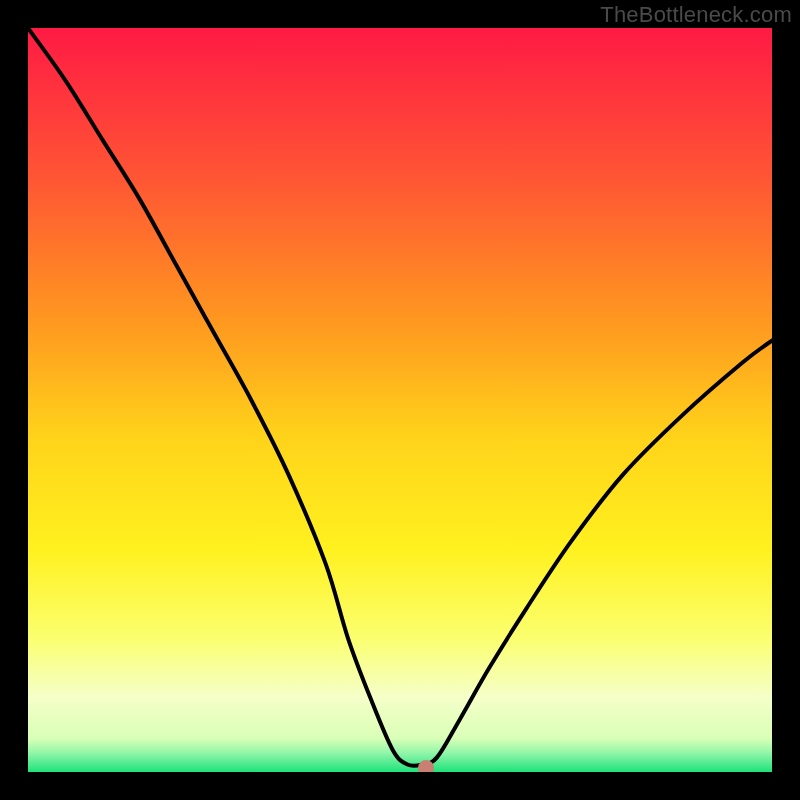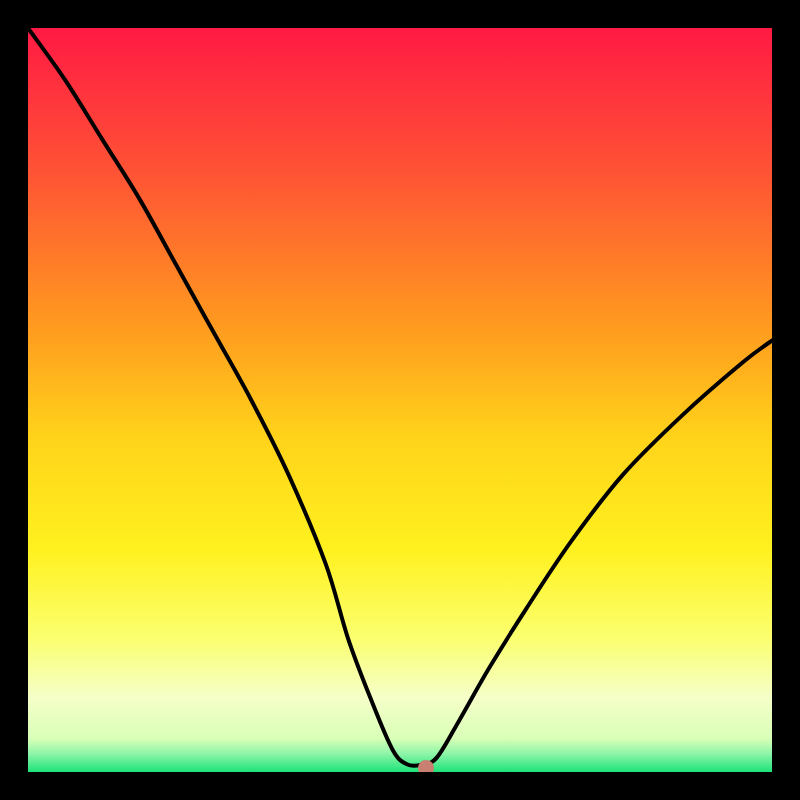--- a/index.html
+++ b/index.html
@@ -47,20 +47,21 @@
     background: #c97f72;
     transform: translate(-50%, -50%);
     z-index: 3;
   }
 </style>
 </head>
 <body>
 
 <div class="frame">
 
+  <div class="watermark">TheBottleneck.com</div>
 
   <div class="plot-area">
     <svg id="plot-svg" width="744" height="744" viewBox="0 0 744 744">
       <defs>
         <linearGradient id="bg-grad" x1="0" y1="0" x2="0" y2="1">
             <stop offset="0%" stop-color="#ff1a44"></stop>
             <stop offset="20%" stop-color="#ff5534"></stop>
             <stop offset="40%" stop-color="#ff9a1f"></stop>
             <stop offset="55.00000000000001%" stop-color="#ffd31a"></stop>
             <stop offset="70%" stop-color="#fff11f"></stop>

